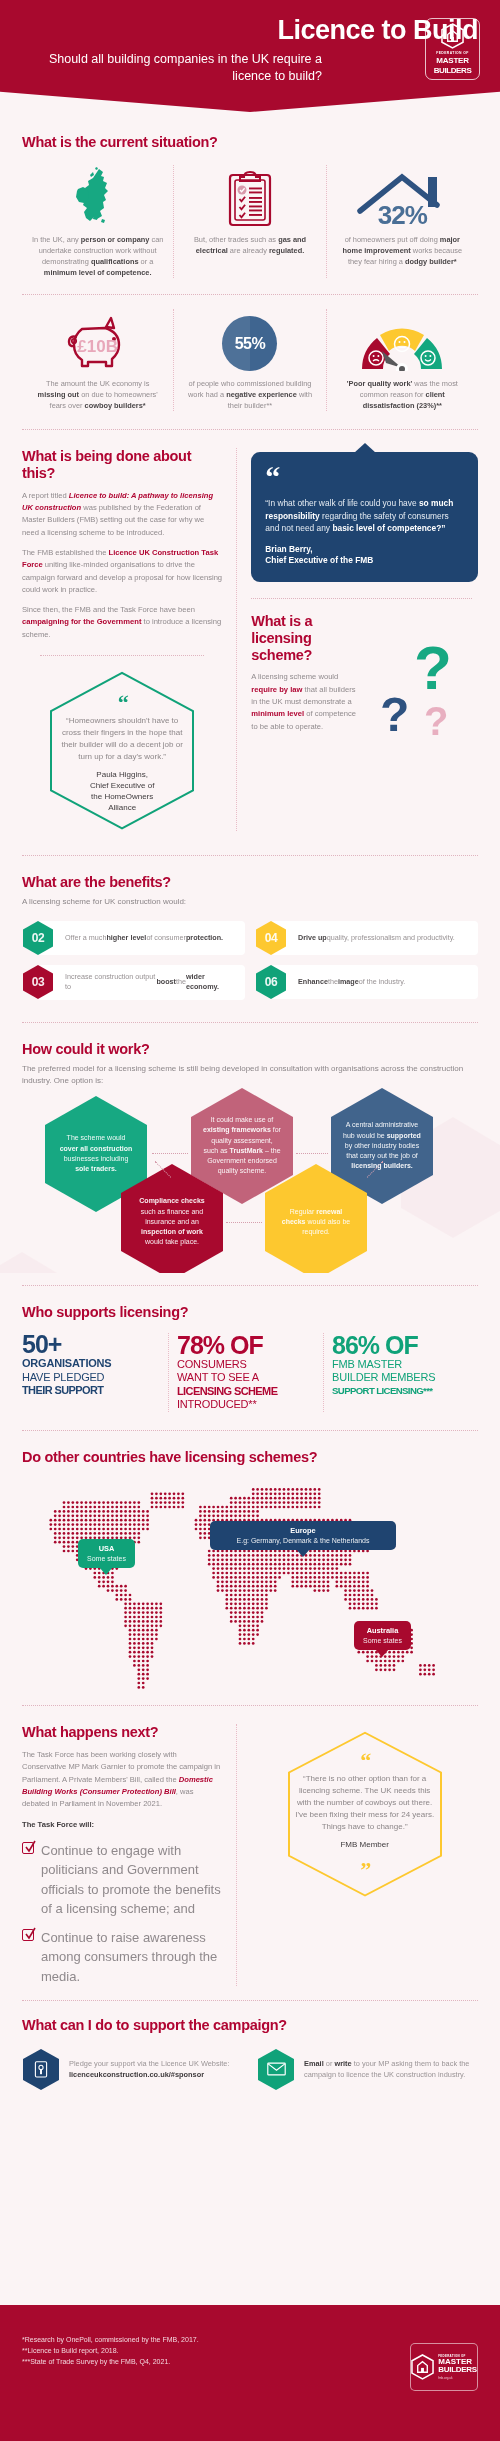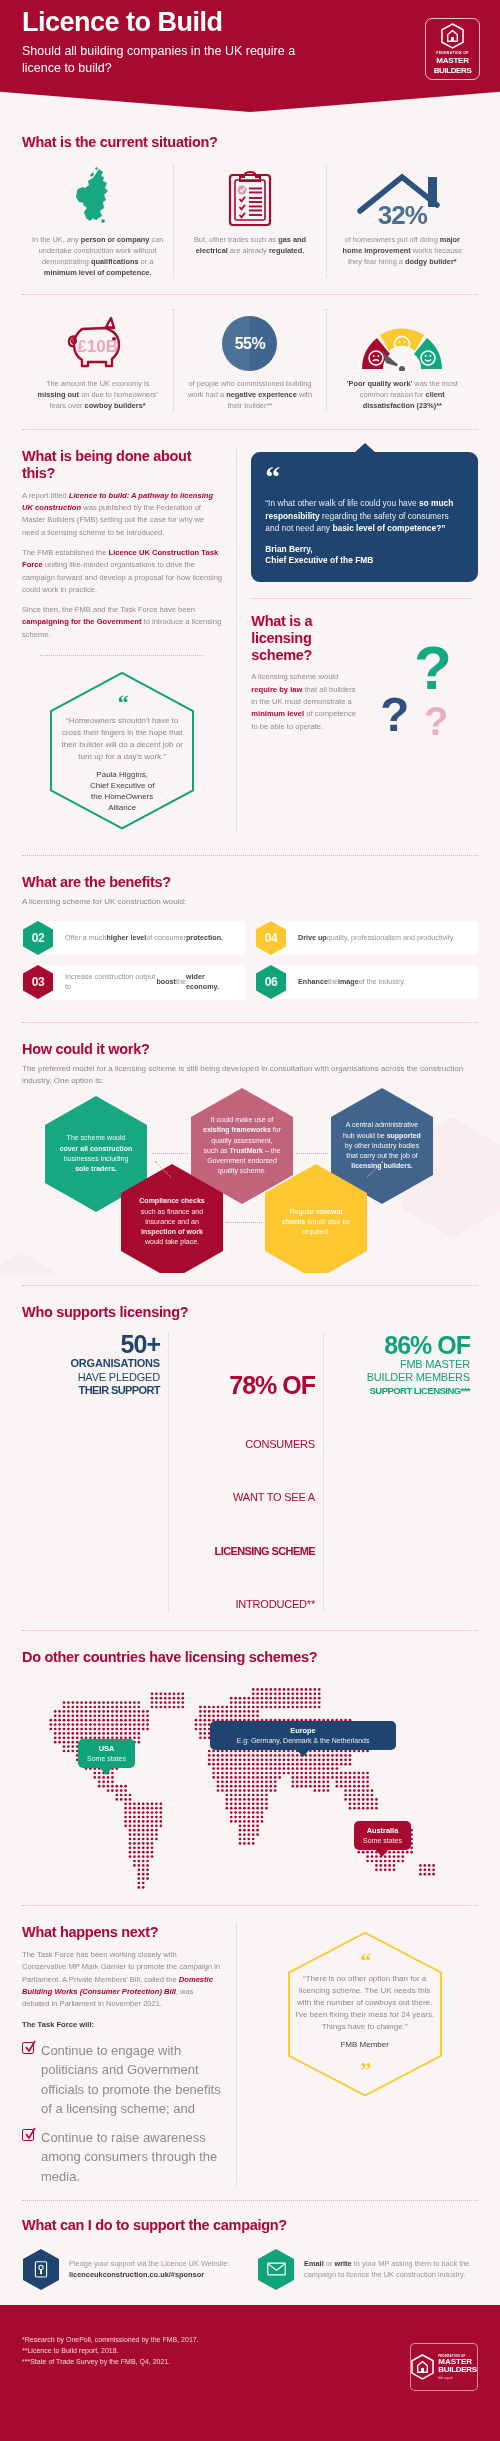--- a/index.html
+++ b/index.html
@@ -10,21 +10,22 @@
     color: #6e6a6b;
     overflow: hidden;
     position: relative;
   }
   .page { width:500px; height:2441px; position:relative; }
 
   
   .header {
     position:relative; height:112px; background:#a8092e;
     clip-path: polygon(0 0, 100% 0, 100% 82%, 50% 100%, 0 82%);
-    padding: 8px 22px 0 22px;
+    padding: 16px 22px 0 22px;
+    text-align: right;
   }
   .hdr-title { color:#fff; font-size:27px; font-weight:bold; letter-spacing:-0.5px; line-height:1.05; }
   .hdr-sub { color:#fff; font-size:12.5px; line-height:1.35; margin-top:7px; max-width:300px; font-weight:300;}
   .logo-box {
     position:absolute; right:20px; top:18px; width:55px; height:62px;
     border:1.5px solid rgba(255,255,255,.75); border-radius:7px;
     display:flex; flex-direction:column; align-items:center; justify-content:center; gap:2px;
   }
   .logo-hex { width:23px; height:26px; position:relative; }
   .logo-hex svg { width:100%; height:100%; display:block; }
@@ -96,28 +97,28 @@
   .hexflow { position:relative; height:178px; margin-top:8px; }
   .flowhex { position:absolute; width:104px; height:118px; display:flex; align-items:center; justify-content:center; }
   .flowhex svg { position:absolute; inset:0; width:100%; height:100%; }
   .flowhex .ft { position:relative; z-index:2; color:#fff; font-size:7px; line-height:1.45; text-align:center; padding:0 13px; opacity:.93;}
   .flowhex .ft b { color:#fff; font-weight:bold; }
   .dash-con { position:absolute; border-top:1.3px dotted #d69fae; }
   .bg-hex-r { position:absolute; right:-30px; top:20px; width:110px; height:125px; opacity:.5;}
   .bg-hex-l { position:absolute; left:-55px; top:155px; width:110px; height:125px; opacity:.5;}
 
   
-  .stat3 { display:flex; margin-top:13px;text-align:right; }
+  .stat3 { display:flex; margin-top:13px; }
   .stat-col { flex:1; padding:0 8px; }
   .stat-col + .stat-col { border-left:1.2px dotted #e8bcc7; }
   .s-big { font-size:25px; font-weight:bold; line-height:.95; letter-spacing:-1px;}
   .s-l1 { font-size:11px; font-weight:bold; letter-spacing:-0.2px; line-height:1.22;}
   .s-l2 { font-size:11px; letter-spacing:-0.2px; line-height:1.22;}
   .s-l3 { font-size:11px; font-weight:bold; letter-spacing:-0.6px; line-height:1.22;}
-  .navy { color:#1f4470; } .crim { color:#b00532;margin-top:40px; } .teal { color:#10a279; }
+  .navy { color:#1f4470; } .crim { color:#b00532; } .teal { color:#10a279; }
   .s-inline { font-size:25px; font-weight:bold; letter-spacing:-1px; line-height:.98;}
 
   
   .mapwrap { position:relative; height:220px; margin-top:12px; }
   .mapwrap svg.dots { position:absolute; inset:0; width:100%; height:100%; }
   .pin { position:absolute; border-radius:5px; padding:5px 9px; text-align:center; color:#fff; }
   .pin::after { content:""; position:absolute; bottom:-7px; left:50%; transform:translateX(-50%);
      border-left:7px solid transparent; border-right:7px solid transparent; border-top:8px solid inherit;}
   .pin .pt { font-size:7.4px; font-weight:bold; line-height:1.3;}
   .pin .ps { font-size:7px; line-height:1.3; opacity:.9;}

